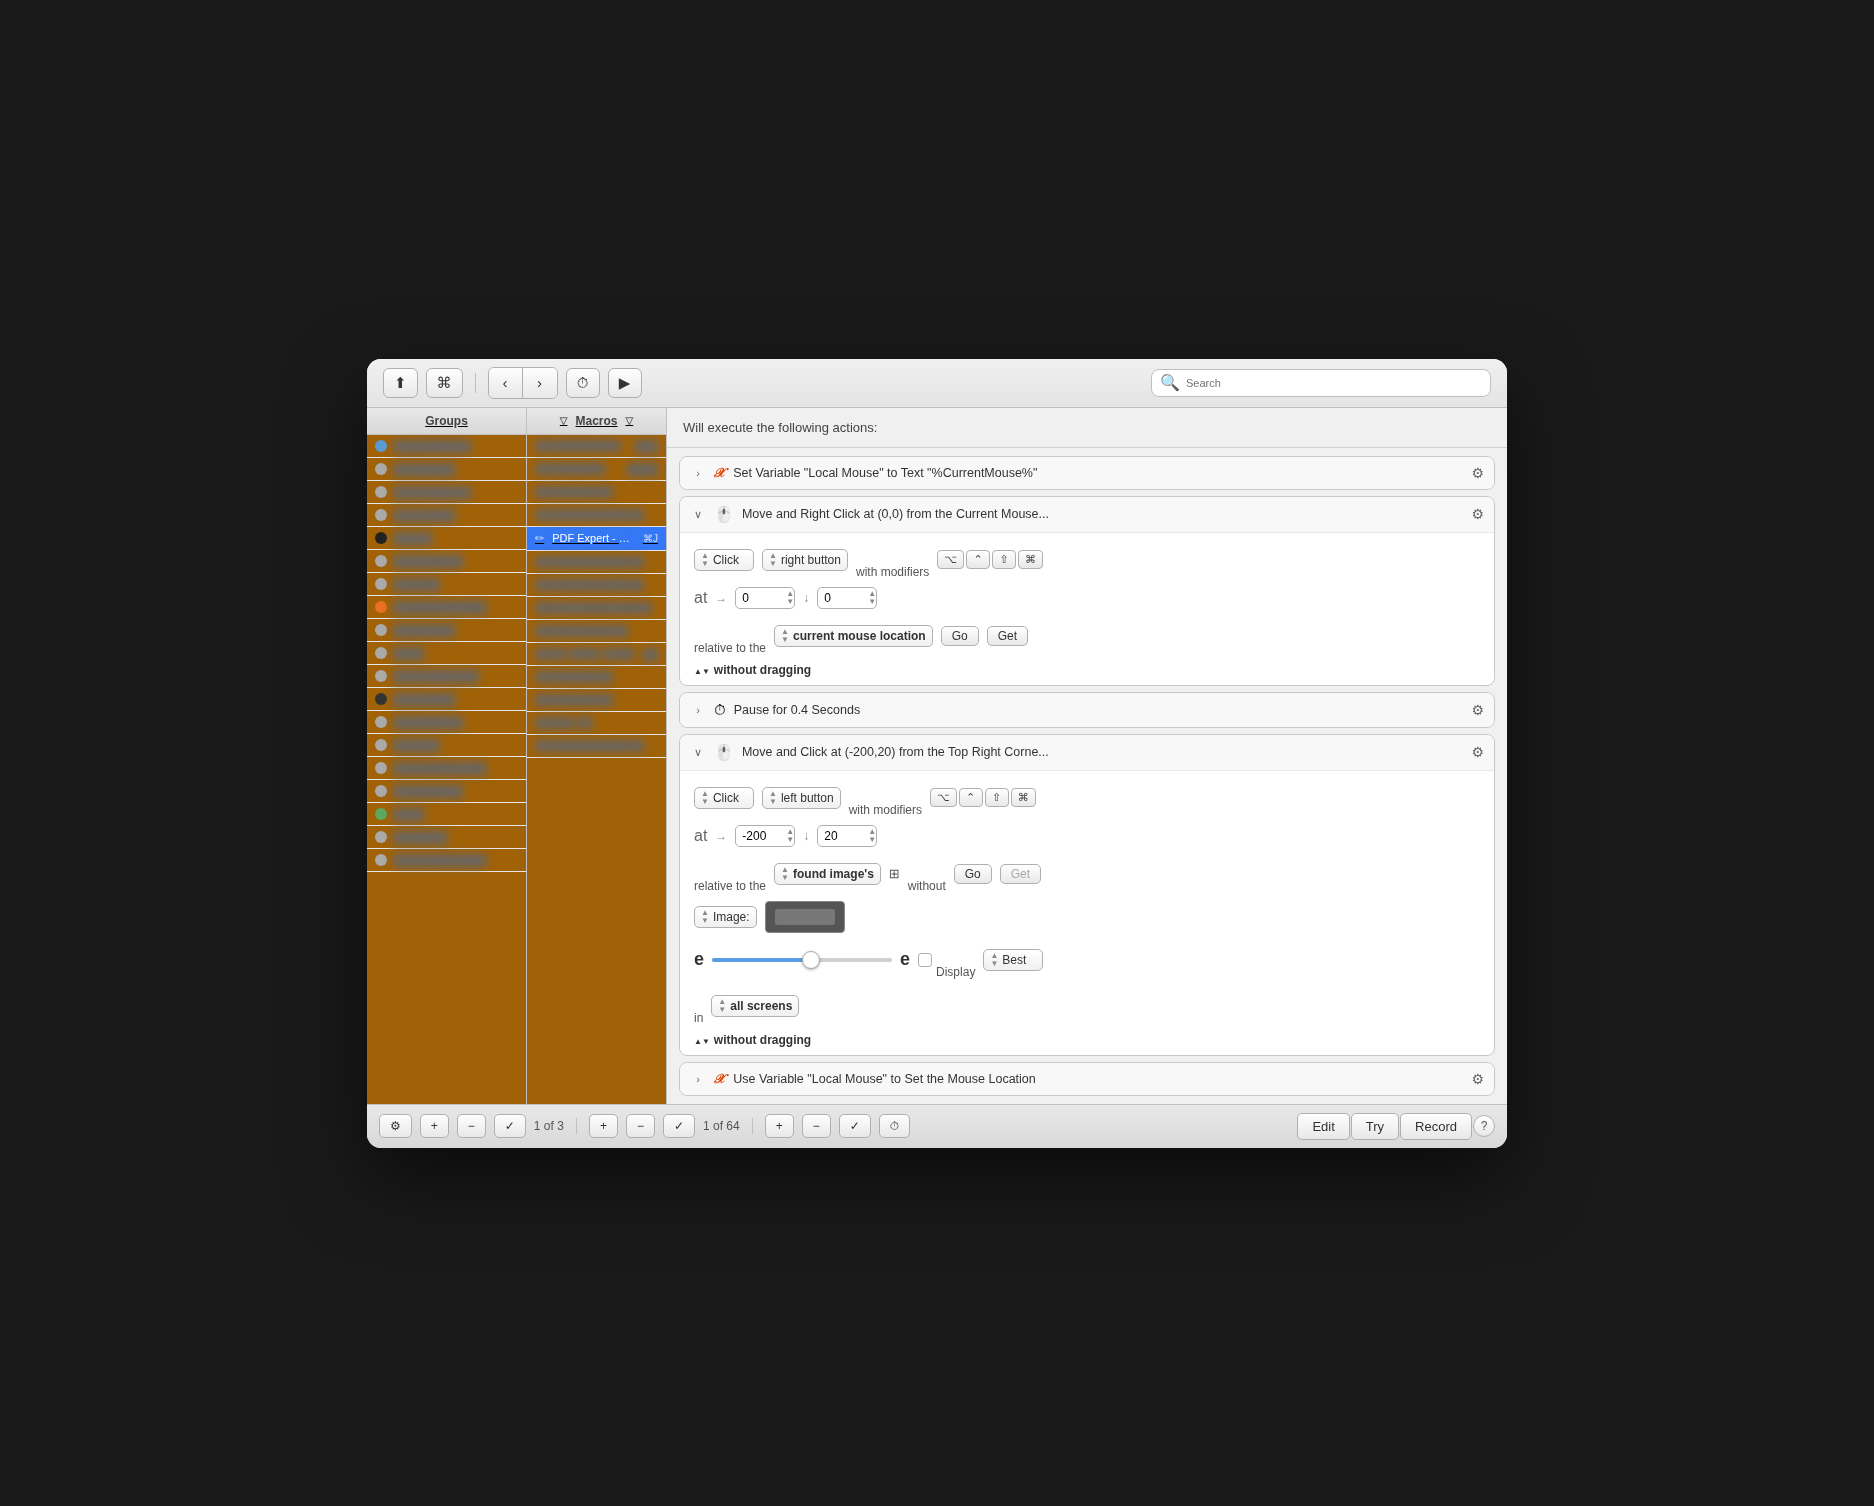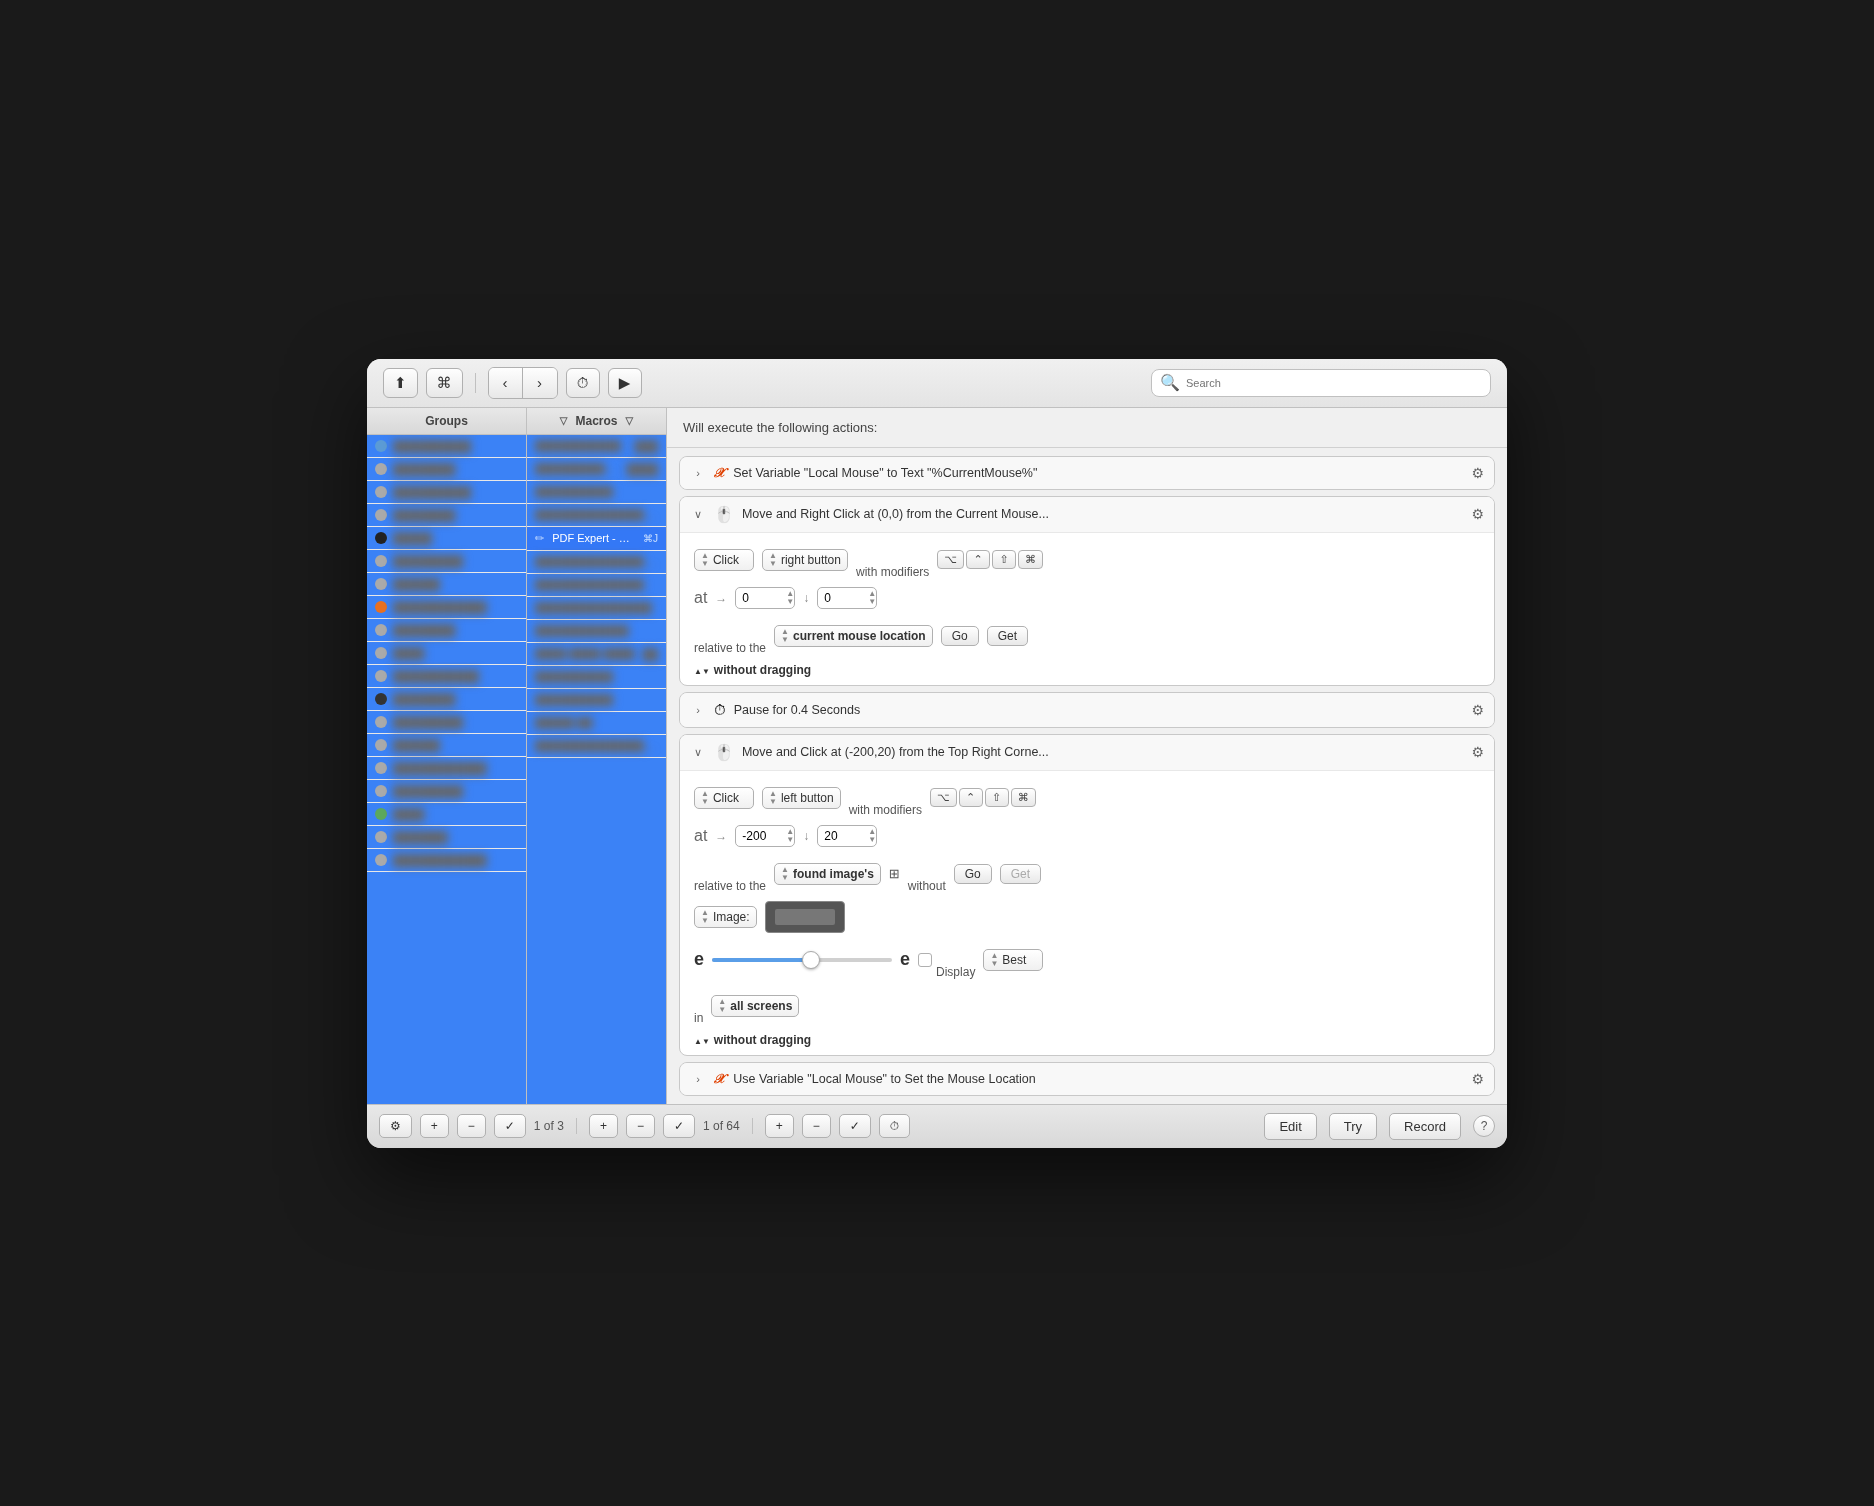--- a/index.html
+++ b/index.html
@@ -112,22 +112,23 @@
     .main-area {
       display: flex;
       flex: 1;
       overflow: hidden;
     }
     .sidebar {
       width: 300px;
       border-right: 1px solid #c0c0c0;
       display: flex;
       flex-direction: column;
-      background: #3b82f6;
+      background: #a16207;
       flex-shrink: 0;
+      text-decoration: underline;
     }
     .groups-panel {
       width: 160px;
       border-right: 1px solid #c0c0c0;
       overflow-y: auto;
       flex-shrink: 0;
     }
     .macros-panel {
       flex: 1;
       overflow-y: auto;
@@ -356,21 +357,21 @@
     }
     .bottom-count {
       font-size: 12px;
       color: #555;
     }
     .bottom-separator { width: 1px; height: 16px; background: #c0c0c0; margin: 0 4px; }
     .bottom-right-btns {
       margin-left: auto;
       display: flex;
       align-items: center;
-      gap: 12px;
+      gap: 1px;
       justify-content: center;
     }
     .action-btn {
       background: linear-gradient(to bottom, #fefefe, #e8e8e8);
       border: 1px solid #b0b0b0;
       border-radius: 5px;
       padding: 5px 14px;
       font-size: 13px;
       color: #333;
       cursor: pointer;

